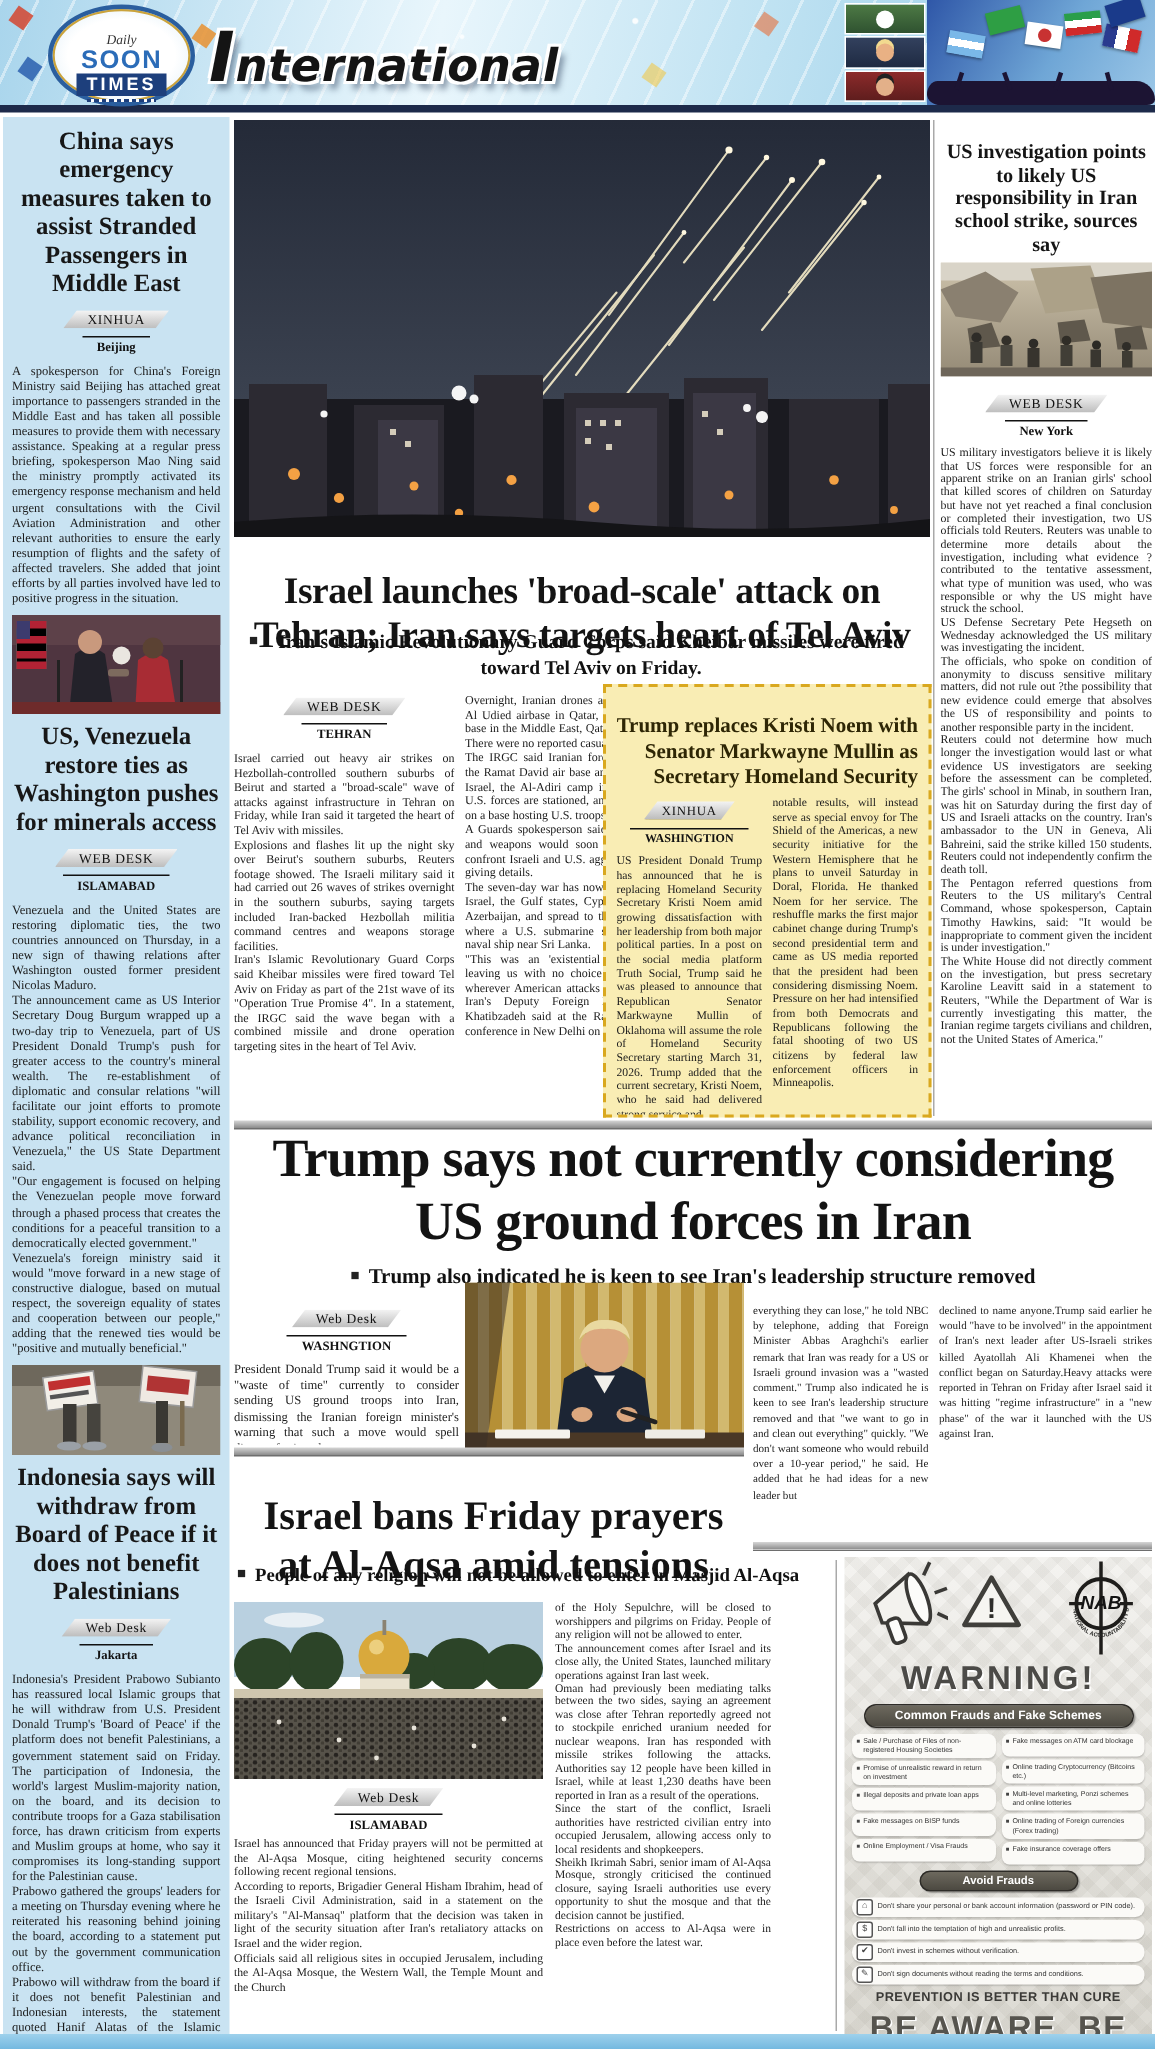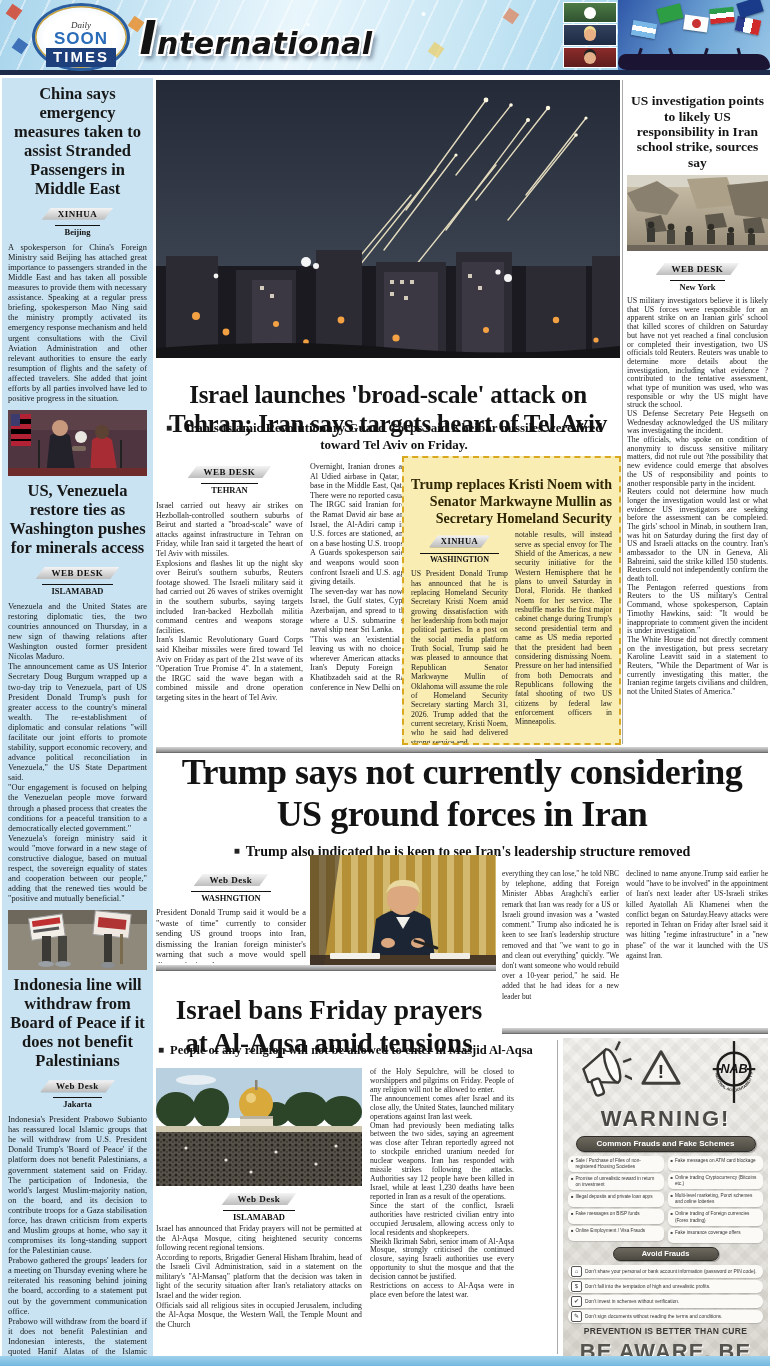--- a/index.html
+++ b/index.html
@@ -15,21 +15,21 @@
       radial-gradient(circle at 40% 35%, rgba(255,255,255,.8) 1px, transparent 2px),
       repeating-linear-gradient(115deg, rgba(255,255,255,.45) 0 2px, transparent 2px 22px),
       linear-gradient(100deg,#a9d5ec,#e9f6fc 38%,#bfe2f2 66%,#8fc8e6);}
   .confetti{position:absolute;width:12px;height:12px;opacity:.85;transform:rotate(35deg);}
   .logo-oval{position:absolute;left:32px;top:3px;width:92px;height:62px;border-radius:50%;
     background:radial-gradient(#ffffff 55%,#d9ebf6);border:3px solid #2a5e9e;
     box-shadow:0 0 0 1.5px #caa33c inset;display:flex;flex-direction:column;align-items:center;justify-content:center;}
   .logo-daily{font-style:italic;font-size:9px;color:#333;line-height:1;margin-top:16px;}
   .logo-soon{font-family:"Liberation Sans",sans-serif;font-weight:bold;font-size:17px;color:#2b6cb8;line-height:1.05;
     text-shadow:-1px -1px 0 #fff,1px -1px 0 #fff,-1px 1px 0 #fff,1px 1px 0 #fff;letter-spacing:1px;}
-  .logo-times{font-family:"Liberation Sans",sans-serif;font-weight:bold;font-size:15px;color:#fff;background:#1d3f7c;
+  .logo-times{font-family:"Liberation Sans",sans-serif;font-weight:bold;font-size:12px;color:#fff;background:#1d3f7c;
     padding:0 7px;letter-spacing:2px;line-height:1.25;}
   .logo-strip{width:46px;height:5px;margin-top:2px;background:repeating-linear-gradient(90deg,#1d3f7c 0 3px,#fff 3px 5px);}
   .mast-title{position:absolute;left:96px;top:8px;width:320px;margin:0;text-align:center;
     font-family:"DejaVu Sans",sans-serif;font-style:italic;font-weight:bold;font-size:30px;color:#141414;
     letter-spacing:.5px;line-height:60px;
     text-shadow:-2px -2px 0 #fff,2px -2px 0 #fff,-2px 2px 0 #fff,2px 2px 0 #fff,4px 5px 4px rgba(30,50,80,.5);}
   .mast-title::first-letter{font-size:46px;}
   .leaders{position:absolute;left:563px;top:2px;width:54px;height:66px;display:flex;flex-direction:column;gap:1px;}
   .leader{flex:1;position:relative;border:1px solid #fff;overflow:hidden;}
   .leader i{position:absolute;left:50%;top:4px;width:12px;height:12px;margin-left:-6px;border-radius:50%;}
@@ -49,21 +49,21 @@
   
   .sidebar{left:2px;top:78px;width:151px;height:1280px;background:#c9e3f2;box-sizing:border-box;
     padding:5px 6px;overflow:hidden;}
   .side-head{font-weight:bold;font-size:16.5px;line-height:1.15;text-align:center;color:#171717;margin:2px 0 4px;}
   .side-body{font-size:8.4px;line-height:1.2;}
   .ph{display:block;margin:6px 0;}
 
   
   .byline-wrap{text-align:center;margin:3px 0 4px;}
   .byline-pill{display:inline-block;background:linear-gradient(180deg,#f4f4f4,#bdbdbd);
-    padding:1px 16px;font-weight:bold;font-size:9px;letter-spacing:.5px;color:#111;
+    padding:1px 16px;font-weight:normal;font-size:9px;letter-spacing:.5px;color:#111;
     clip-path:polygon(9px 0,100% 0,calc(100% - 9px) 100%,0 100%);box-shadow:1px 1px 1px rgba(0,0,0,.35);}
   .dateline{display:inline-block;border-top:1.5px solid #111;margin-top:1px;padding:1px 10px 0;
     font-weight:bold;font-size:8.5px;color:#111;text-align:center;}
 
   .body-text{text-align:justify;white-space:pre-line;color:#1b1b1b;overflow:hidden;}
 
   
   .center-photo{left:156px;top:80px;width:464px;height:278px;}
   .main-head{left:156px;top:359px;width:464px;text-align:center;font-weight:bold;color:#141414;
     font-size:25px;line-height:1.16;letter-spacing:-.3px;}
@@ -248,21 +248,21 @@
       <rect x="34" y="26" width="9" height="26" fill="#3c3a36"></rect>
         <rect x="50" y="26" width="9" height="26" fill="#46443e"></rect>
       <rect x="96" y="24" width="8" height="28" fill="#3a3833"></rect>
         <rect x="112" y="24" width="3" height="30" fill="#7a6a4e"></rect>
       <ellipse cx="38" cy="54" rx="8" ry="3" fill="#9aa0a6"></ellipse>
         <ellipse cx="55" cy="54" rx="8" ry="3" fill="#9aa0a6"></ellipse>
       <ellipse cx="100" cy="55" rx="7" ry="3" fill="#8a8f94"></ellipse>
     </svg>
 
     <article>
-      <h2 class="side-head">Indonesia line will withdraw from Board of Peace if it does not benefit Palestinians</h2>
+      <h2 class="side-head">Indonesia says will withdraw from Board of Peace if it does not benefit Palestinians</h2>
       <div class="byline-wrap"><span class="byline-pill">Web Desk</span><br>
         <span class="dateline">Jakarta</span></div>
       <div class="body-text side-body">Indonesia's President Prabowo Subianto has reassured local Islamic groups that he will withdraw from U.S. President Donald Trump's 'Board of Peace' if the platform does not benefit Palestinians, a government statement said on Friday. The participation of Indonesia, the world's largest Muslim-majority nation, on the board, and its decision to contribute troops for a Gaza stabilisation force, has drawn criticism from experts and Muslim groups at home, who say it compromises its long-standing support for the Palestinian cause.
 Prabowo gathered the groups' leaders for a meeting on Thursday evening where he reiterated his reasoning behind joining the board, according to a statement put out by the government communication office.
 Prabowo will withdraw from the board if it does not benefit Palestinian and Indonesian interests, the statement quoted Hanif Alatas of the Islamic Brotherhood Front as saying.
 "The president said that if he sees that there is no longer any benefit for Palestine...and that ?it is not in line with Indonesia's national interests, he will withdraw," Hanif said in the statement.</div>
     </article>
   </aside>
 
   <svg class="abs center-photo" viewBox="0 0 464 278" preserveAspectRatio="none">

